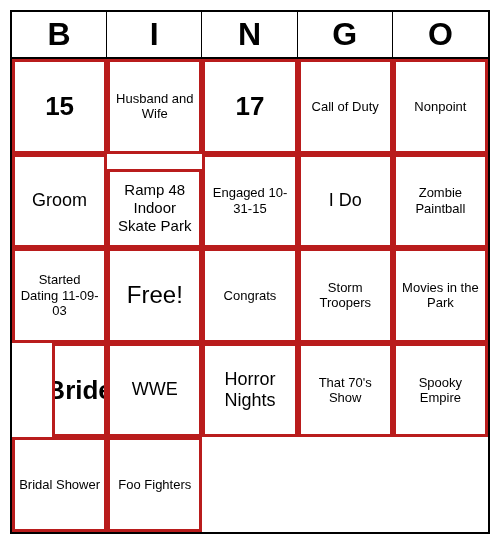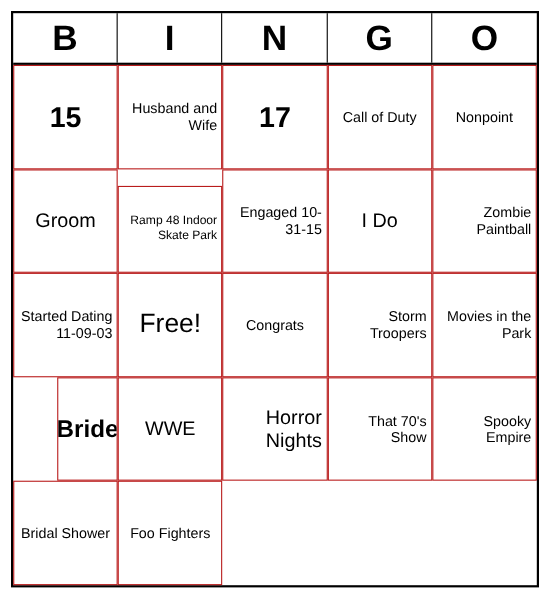--- a/index.html
+++ b/index.html
@@ -34,44 +34,44 @@
     .bingo-header-cell:last-child {
       border-right: none;
     }
     .bingo-grid {
       display: grid;
       grid-template-columns: repeat(5, 1fr);
       grid-template-rows: repeat(5, 1fr);
       flex: 1;
     }
     .bingo-cell {
-      border: 1px solid #b91c1c;
+      border: 3px solid #b91c1c;
       display: flex;
       align-items: center;
       justify-content: center;
-      text-align: right;
+      text-align: center;
       padding: 4px;
       font-size: 13px;
       line-height: 1.2;
       overflow: hidden;
     }
     .bingo-cell.large-text {
       font-size: 26px;
       font-weight: bold;
     }
     .bingo-cell.medium-text {
       font-size: 18px;
       font-weight: normal;
     }
     .bingo-cell.free {
       font-size: 24px;
       font-weight: normal;
     }
     .bingo-cell.bride {
-      font-size: 22px;
+      font-size: 26px;
       font-weight: bold;
       margin-left: 40px;
     }
   </style>
 </head>
 <body>
 
 <div class="bingo-card">
   <div class="bingo-header">
   <div class="bingo-header-cell">B</div>
@@ -80,21 +80,21 @@
       <div class="bingo-header-cell">G</div>
       <div class="bingo-header-cell">O</div>
     </div>
   <div class="bingo-grid">
   <div class="bingo-cell large-text">15</div>
       <div class="bingo-cell">Husband and Wife</div>
       <div class="bingo-cell large-text">17</div>
       <div class="bingo-cell">Call of Duty</div>
       <div class="bingo-cell">Nonpoint</div>
       <div class="bingo-cell medium-text">Groom</div>
-      <div class="bingo-cell" style="font-size: 11px; margin-top: 15px;">Ramp 48 Indoor Skate Park</div>
+      <div class="bingo-cell" style="font-size: 15px; margin-top: 15px;">Ramp 48 Indoor Skate Park</div>
       <div class="bingo-cell">Engaged 10-31-15</div>
       <div class="bingo-cell medium-text">I Do</div>
       <div class="bingo-cell">Zombie Paintball</div>
       <div class="bingo-cell">Started Dating 11-09-03</div>
       <div class="bingo-cell free">Free!</div>
       <div class="bingo-cell">Congrats</div>
       <div class="bingo-cell">Storm Troopers</div>
       <div class="bingo-cell">Movies in the Park</div>
       <div class="bingo-cell bride">Bride</div>
       <div class="bingo-cell medium-text">WWE</div>

